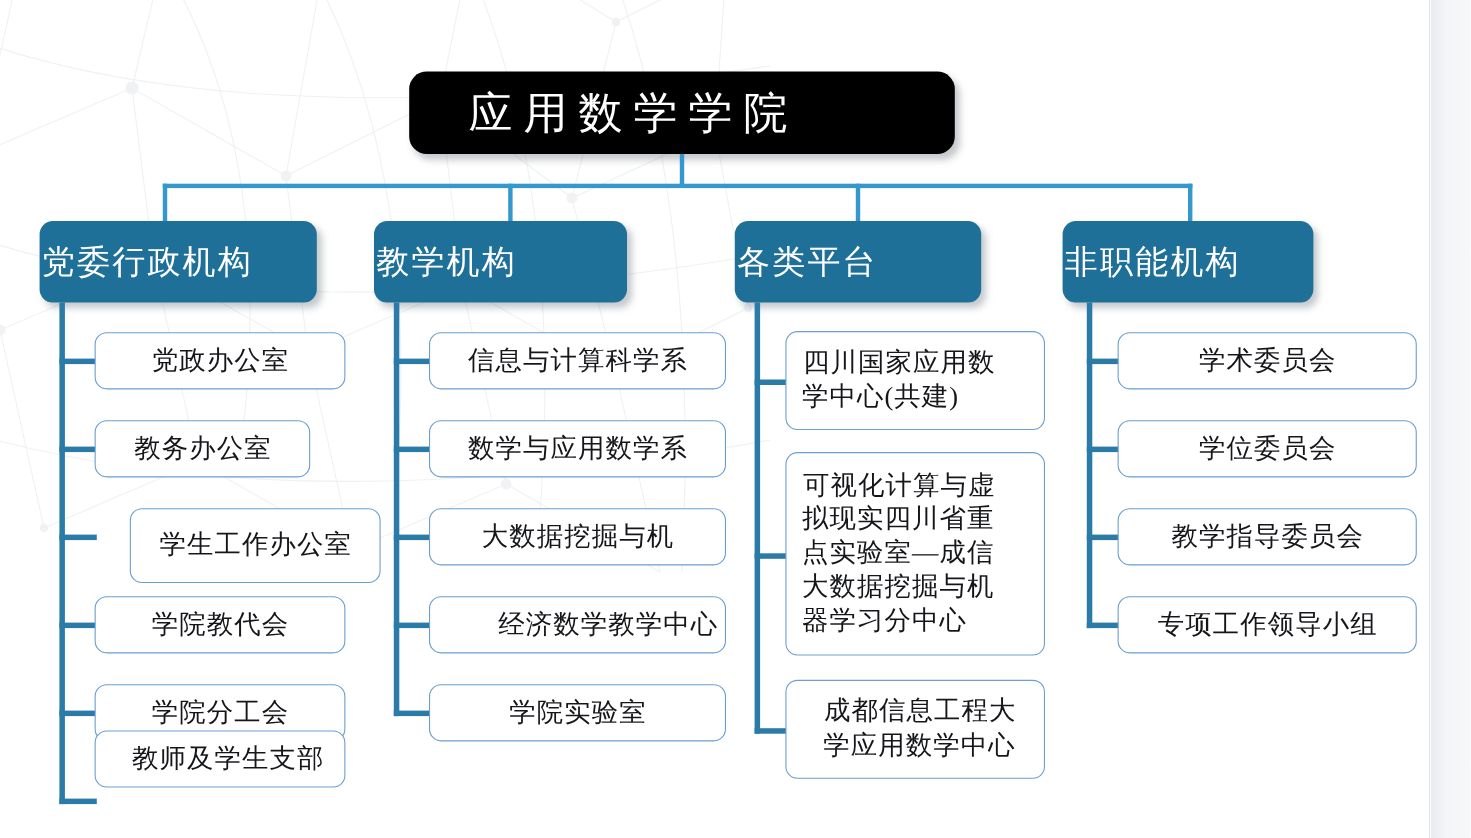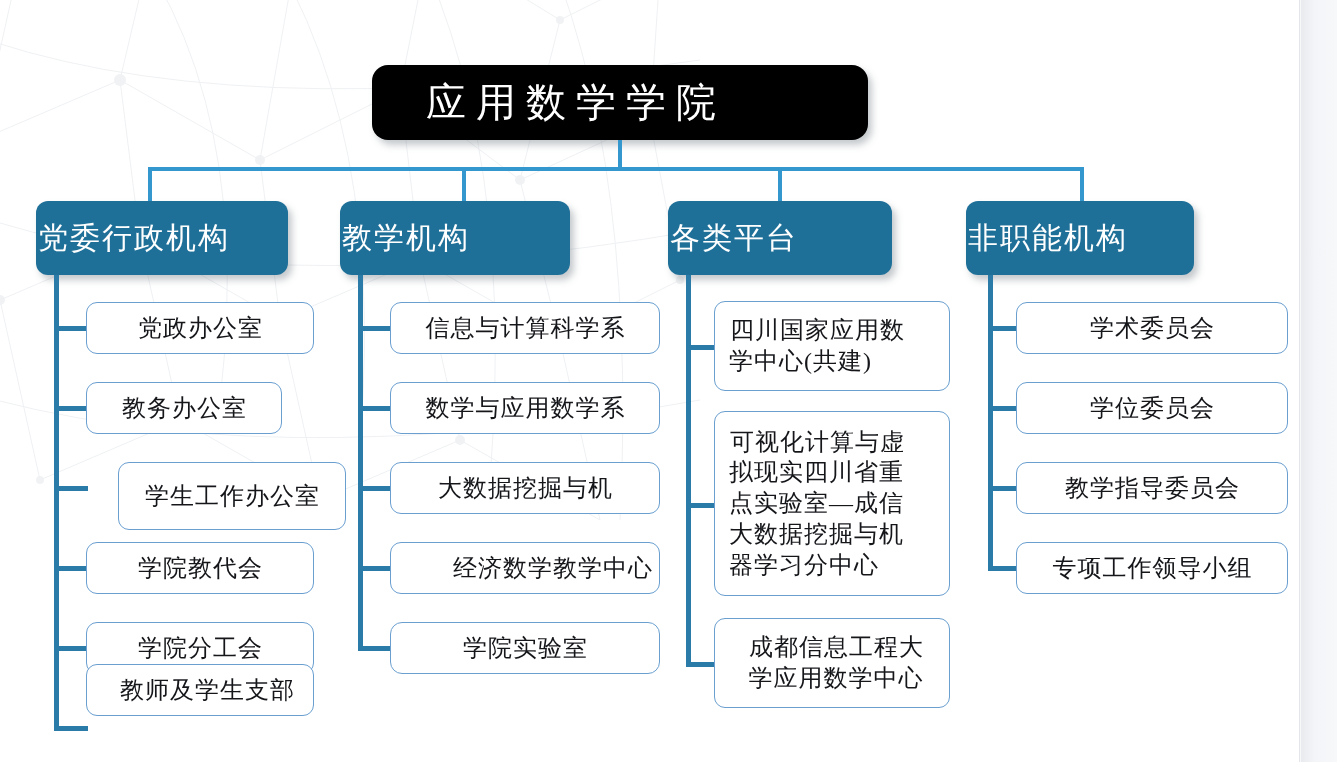--- a/index.html
+++ b/index.html
@@ -231,21 +231,21 @@
   </div>
   <div class="node-leaf" style="left:390px; top:382px; width:270px; height:52px;">
     <span class="leaf-text">数学与应用数学系</span>
   </div>
   <div class="node-leaf" style="left:390px; top:462px; width:270px; height:52px;">
     <span class="leaf-text">大数据挖掘与机</span>
   </div>
   <div class="node-leaf" style="left:390px; top:542px; width:270px; height:52px;text-align:right;">
     <span class="leaf-text">经济数学教学中心</span>
   </div>
-  <div class="node-leaf" style="left:390px; top:622px; width:270px; height:52px;border-radius:12px;">
+  <div class="node-leaf" style="left:390px; top:622px; width:270px; height:52px;">
     <span class="leaf-text">学院实验室</span>
   </div>
 
   <div class="trunk" style="left:686px; top:275px; width:5px; height:392px;"></div>
   <div class="trunk" style="left:686px; top:345px; width:30px; height:5px;"></div>
   <div class="trunk" style="left:686px; top:503px; width:30px; height:5px;"></div>
   <div class="trunk" style="left:686px; top:662px; width:30px; height:5px;"></div>
 
   <div class="node-leaf multiline" style="left:714px; top:301px; width:236px; height:90px;">
     <span class="leaf-text">四川国家应用数

